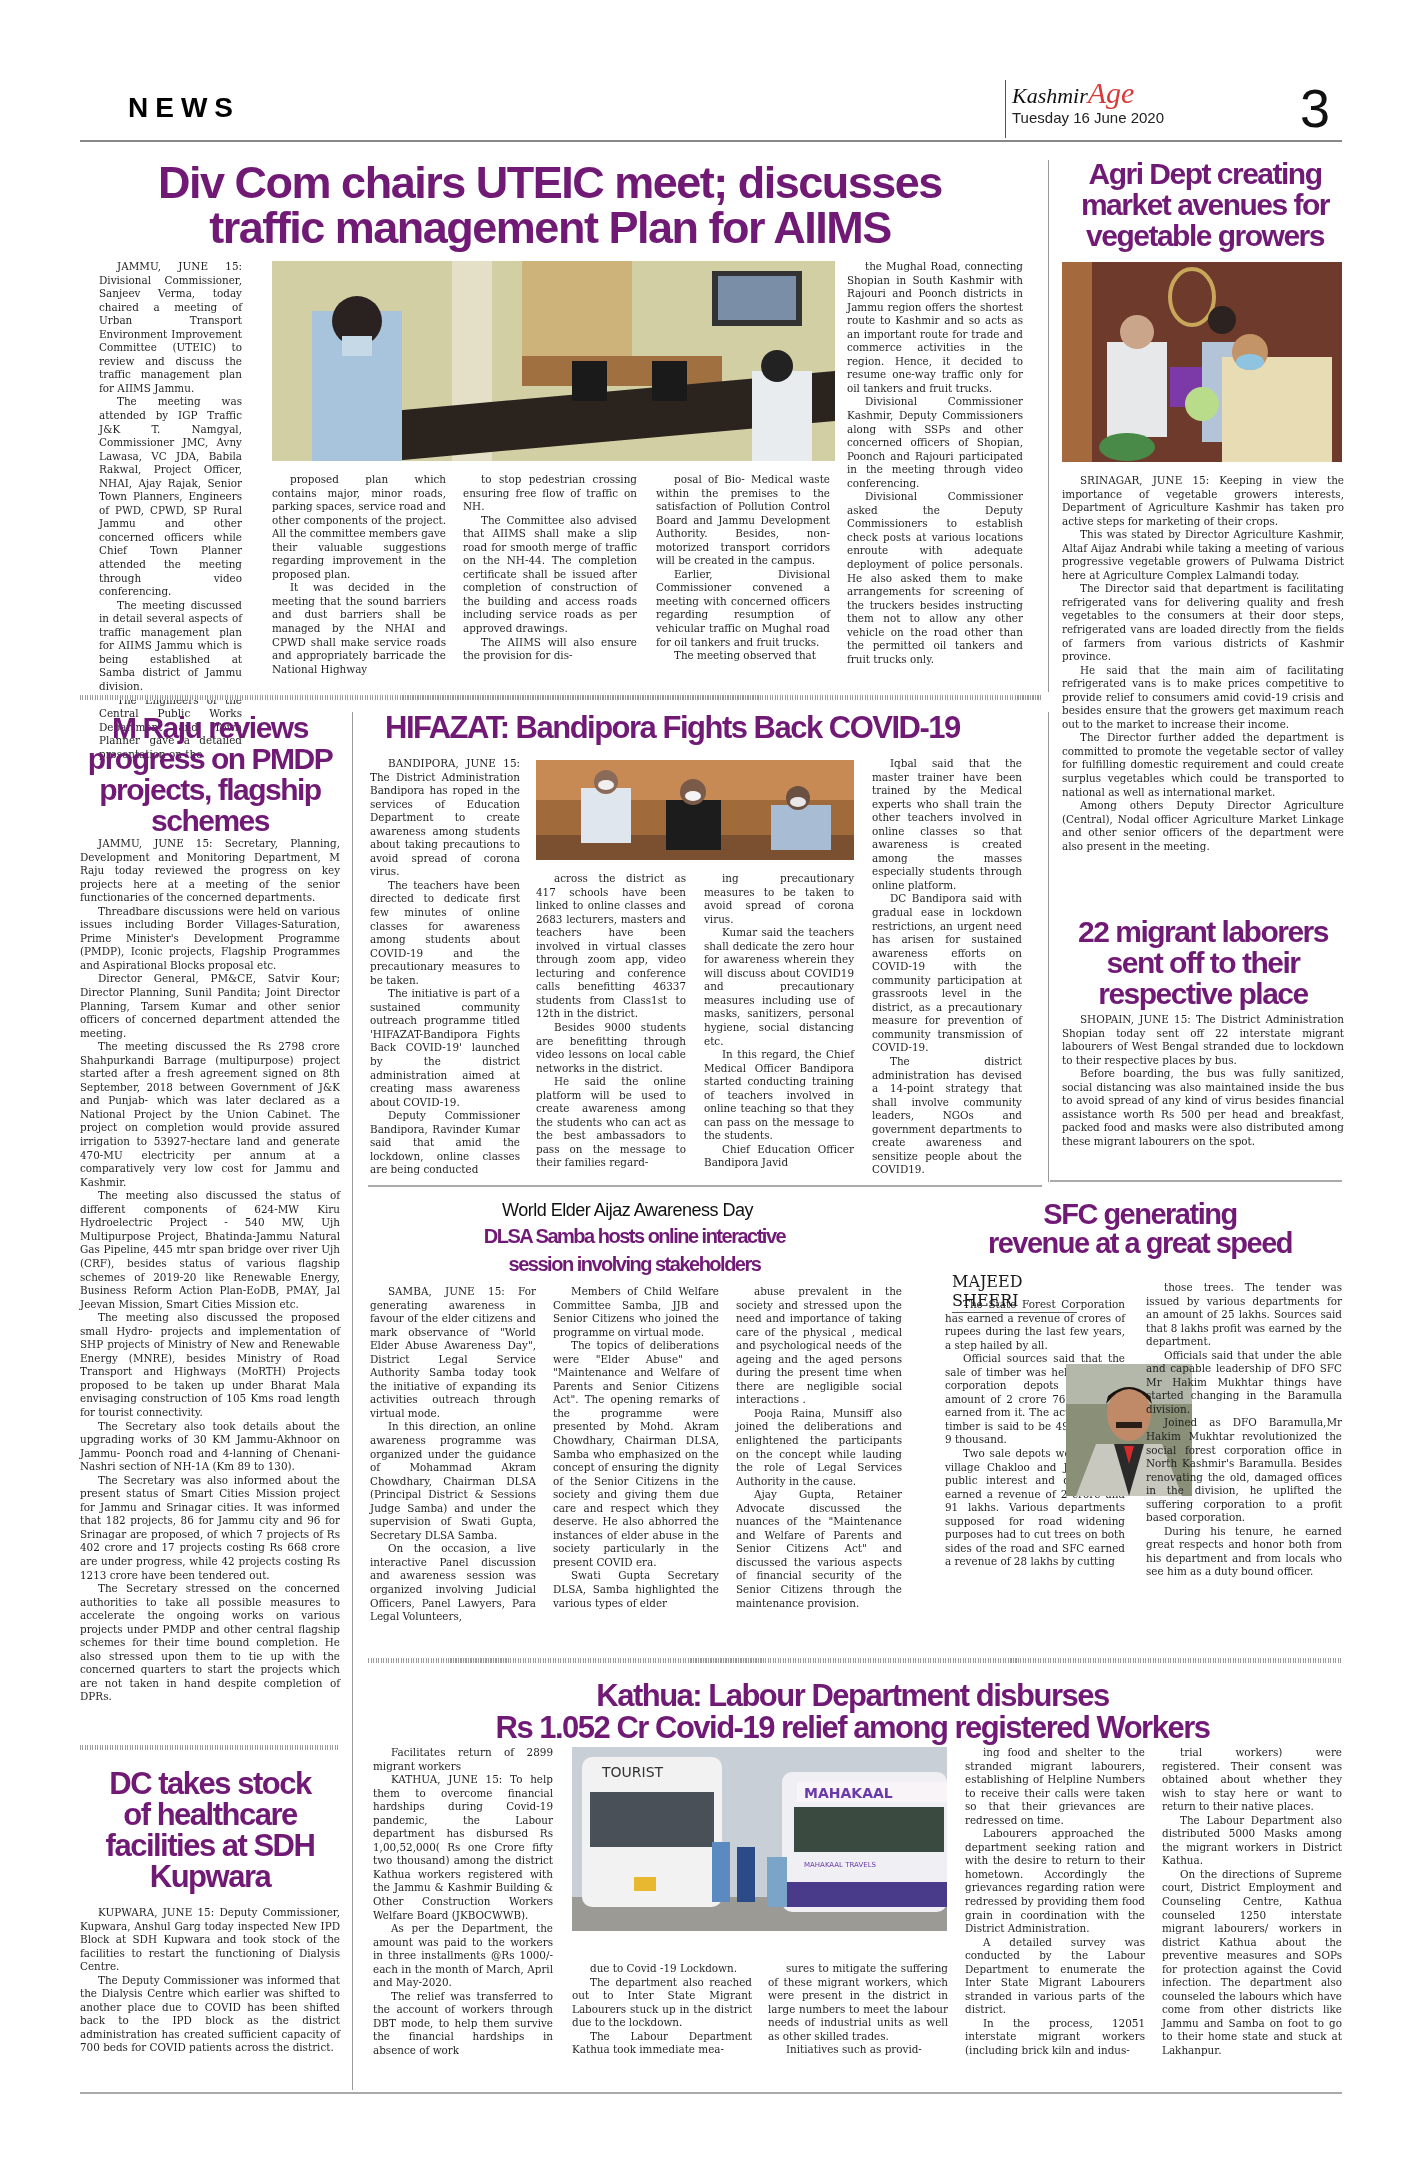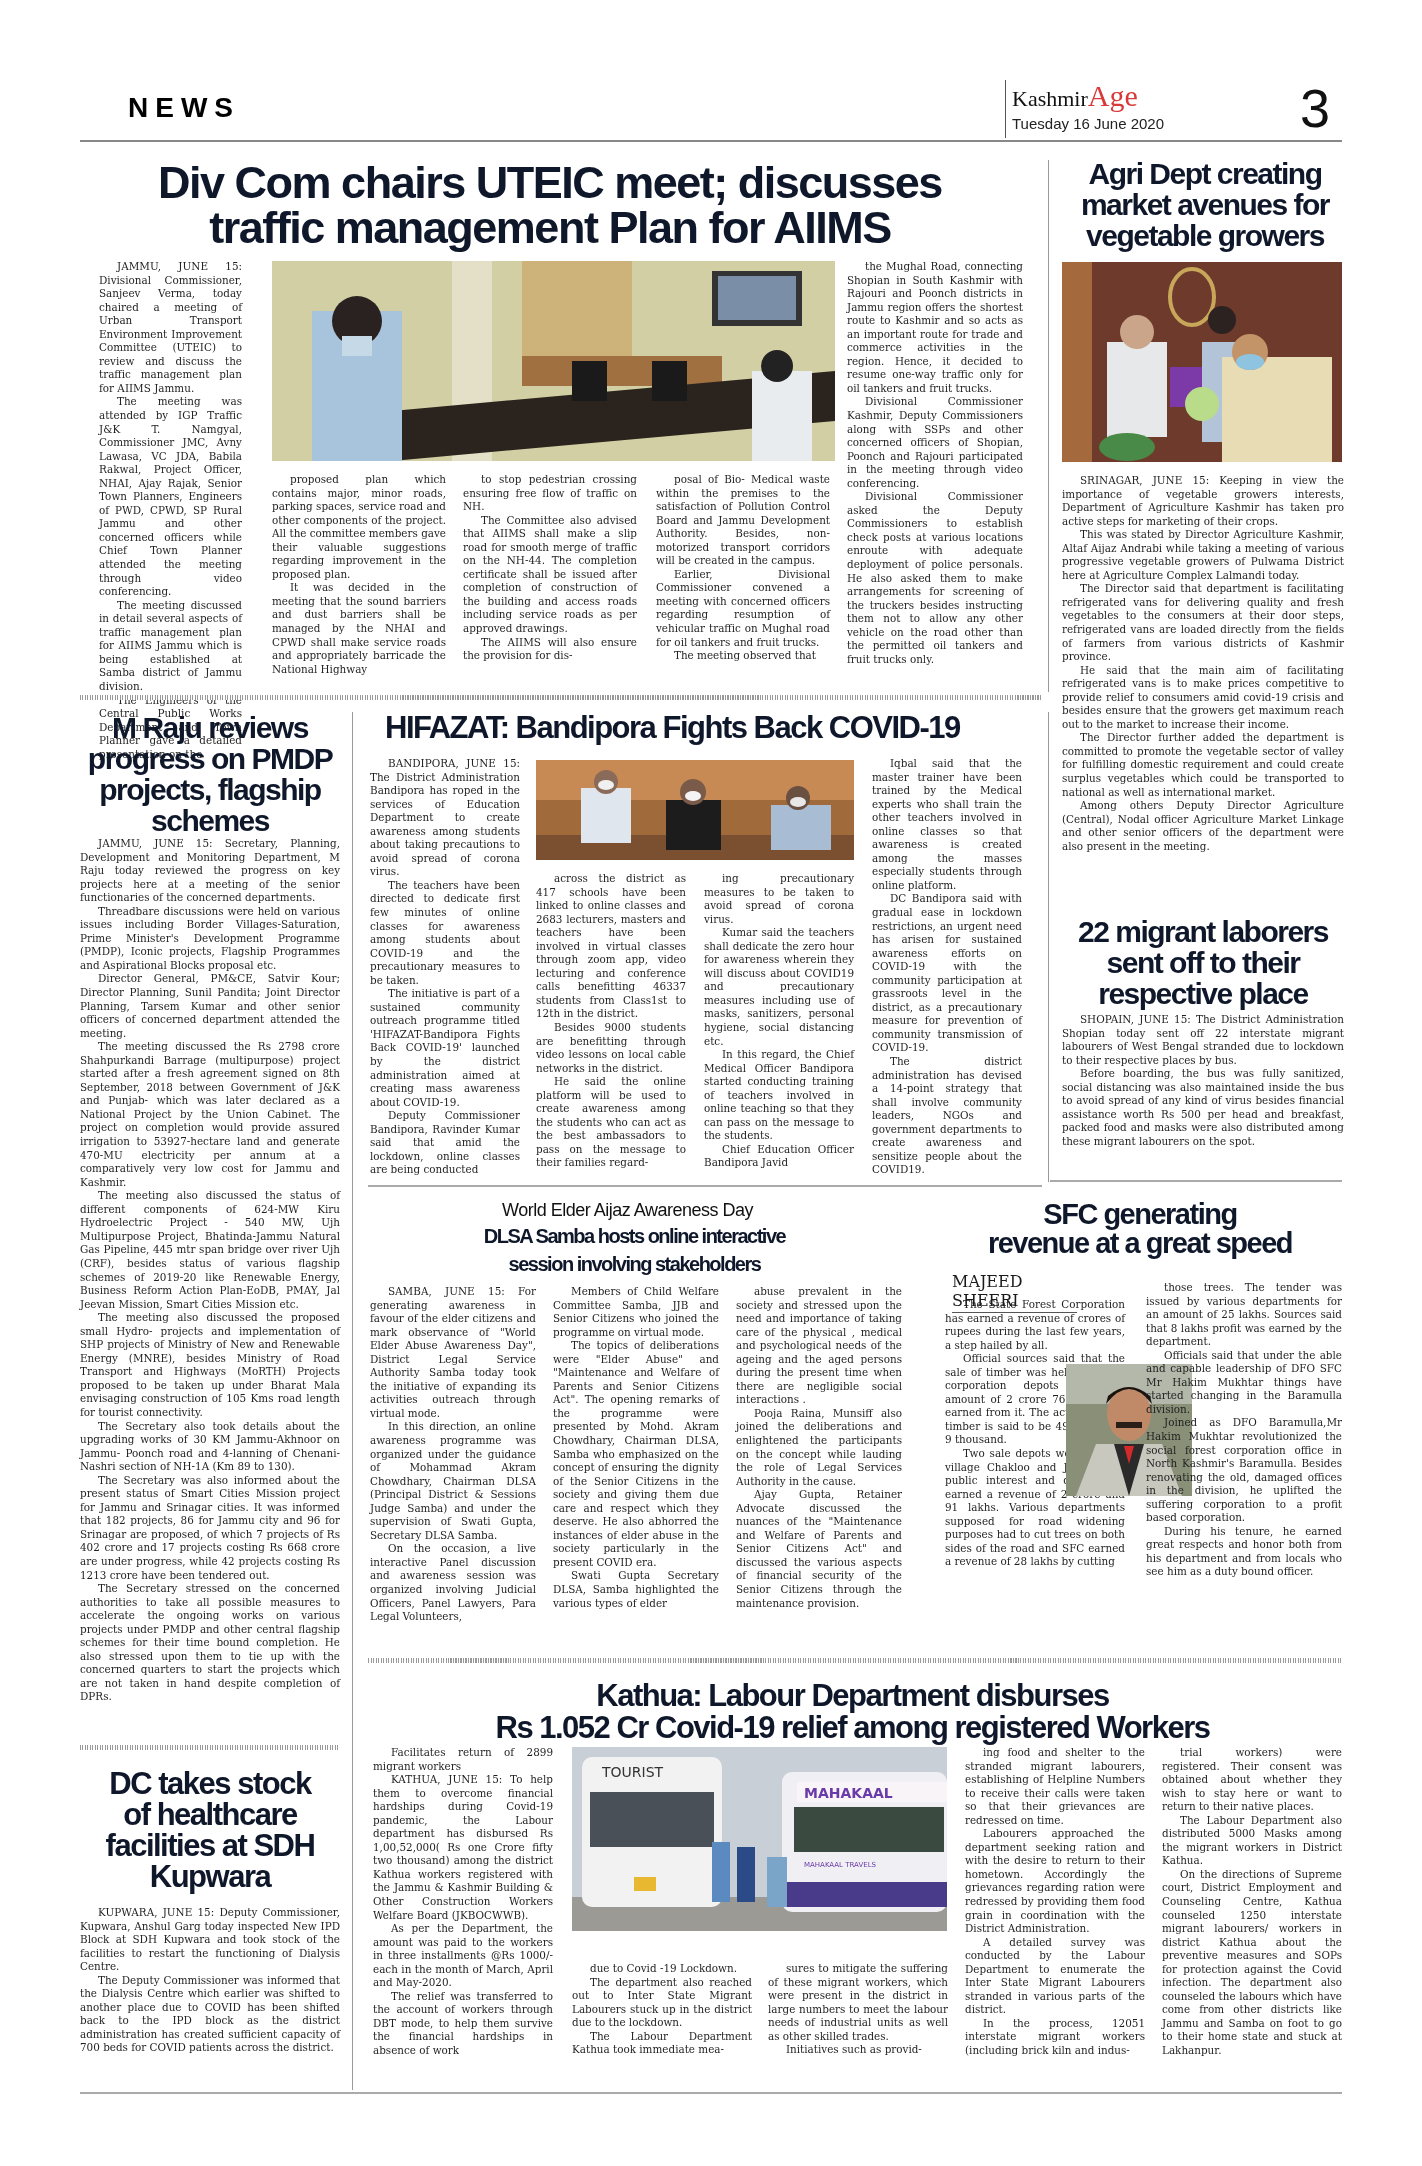--- a/index.html
+++ b/index.html
@@ -1,25 +1,25 @@
 <!DOCTYPE html>
 <html><head>
 <meta charset="utf-8">
 <style>
   * { box-sizing: border-box; margin: 0; padding: 0; }
   body { width: 1422px; height: 2166px; background: #fff; position: relative; overflow: hidden; font-family: "DejaVu Serif", serif; color: #1a1a1a; }
   .abs { position: absolute; }
   .masthead-news { left: 128px; top: 92px; font-family: "Liberation Sans", sans-serif; font-weight: bold; font-size: 28px; letter-spacing: 7px; color: #000000; }
   .mast-brand { left: 1005px; top: 80px; border-left: 1px solid #555; padding-left: 6px; height: 58px; }
-  .brand-name { font-family: "Liberation Serif", serif; font-size: 22px; color: #111; line-height: 32px; }
+  .brand-name { font-family: "Liberation Serif", serif; font-size: 22px; color: #111; line-height: 26px; font-style: italic; }
   .brand-name .age { color: #d83a3a; font-size: 30px; }
   .brand-date { font-family: "Liberation Sans", sans-serif; font-size: 15px; color: #222; line-height: 18px; }
   .page-num { left: 1300px; top: 78px; font-family: "Liberation Sans", sans-serif; font-size: 54px; color: #111; line-height: 60px; }
   .hr-top { left: 80px; top: 140px; width: 1262px; height: 2px; background: #888; }
-  .head { font-family: "Liberation Sans", sans-serif; font-weight: bold; color: #0f172a; text-align: center; letter-spacing: -1.5px; line-height: 1.0; }
+  .head { font-family: "Liberation Sans", sans-serif; font-weight: bold; color: #701a75; text-align: center; letter-spacing: -1.5px; line-height: 1.0; }
   .kicker { font-family: "Liberation Sans", sans-serif; color: #111; text-align: center; font-size: 18px; letter-spacing: -0.5px; }
   .col { font-size: 10.4px; line-height: 13.55px; text-align: justify; hyphens: auto; color: #1f1f1f; }
   .col p { text-indent: 18px; }
   .vrule { background: #999; width: 1px; }
   .dotrule { height: 5px; background: repeating-linear-gradient(90deg, #999 0 1px, #fff 1px 2.5px); }
   .solidrule { height: 2px; background: #aaa; }
   .photo { overflow: hidden; }
   .byline { font-size: 16px; border-bottom: 1px solid #555; padding-bottom: 2px; }
 </style>
 </head>

